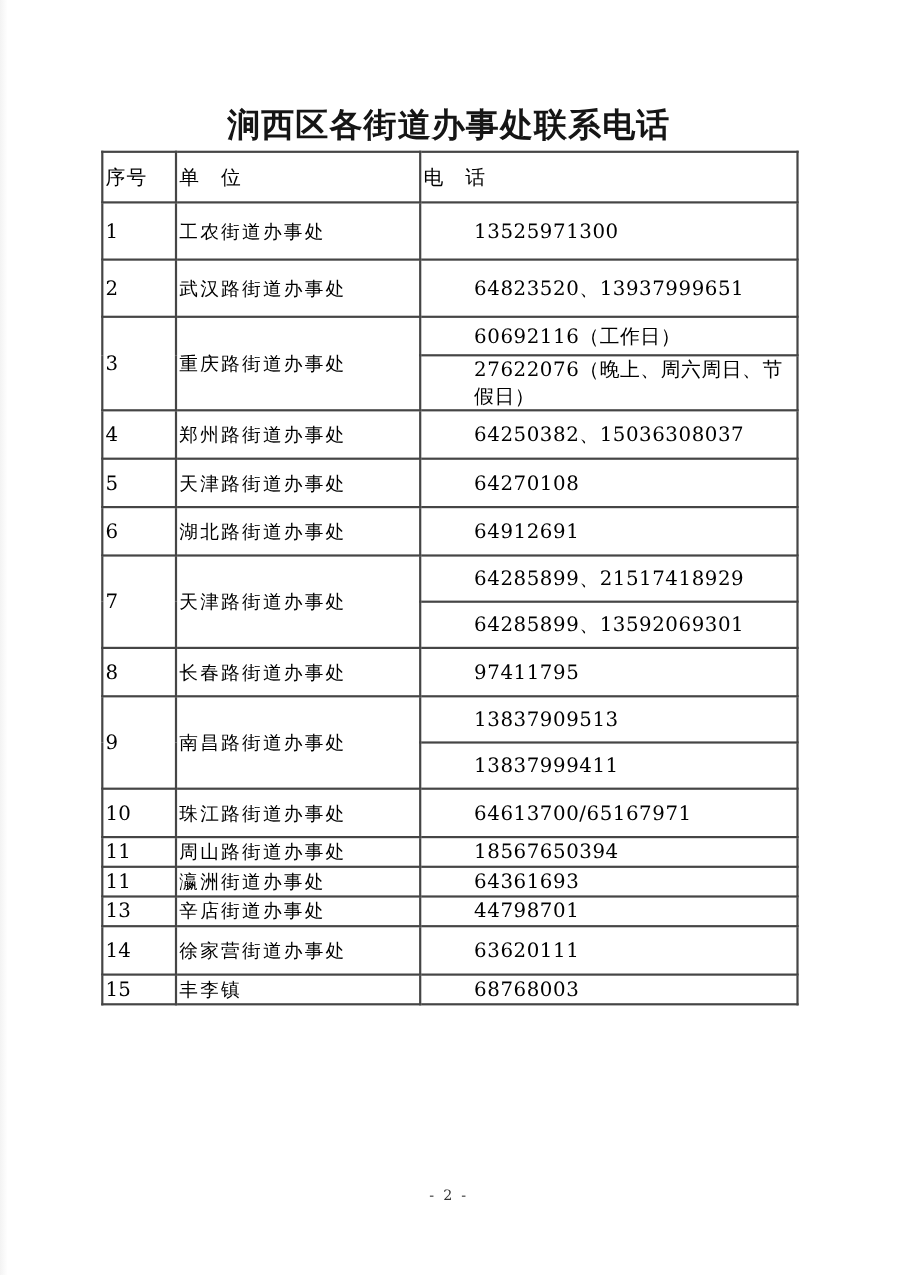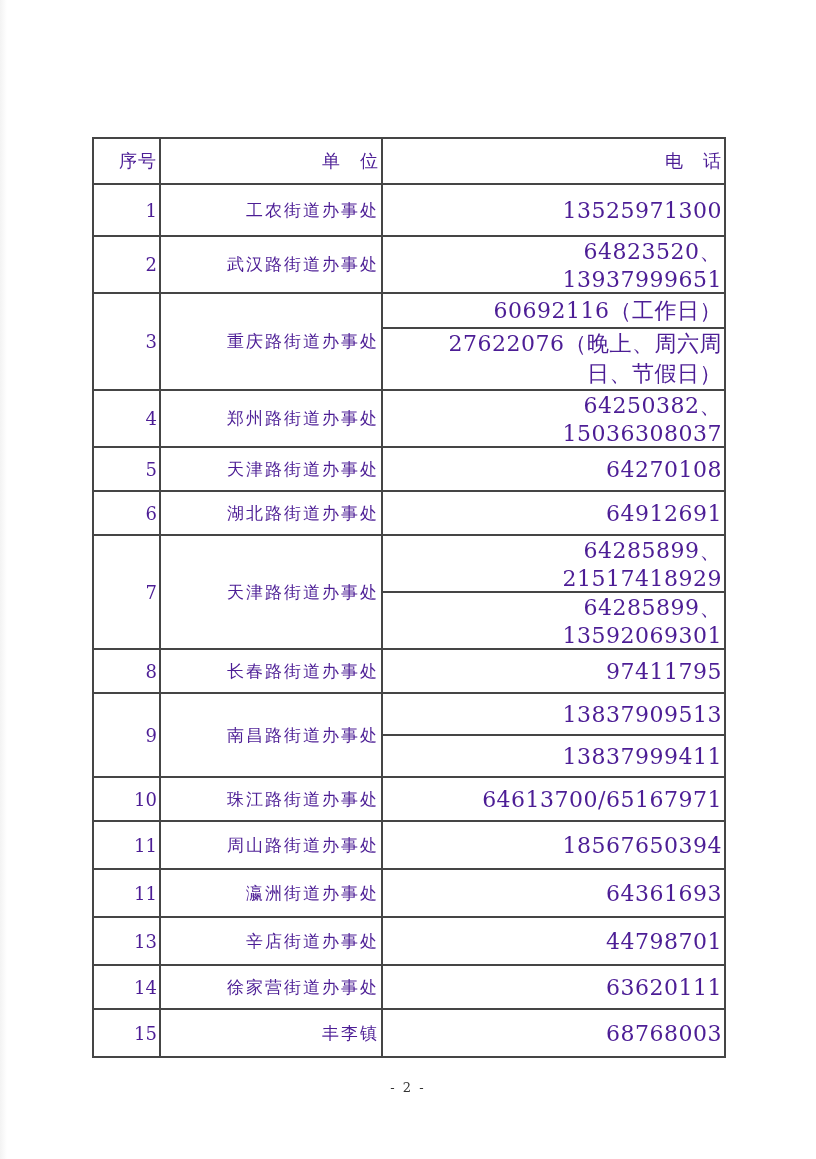--- a/index.html
+++ b/index.html
@@ -43,62 +43,63 @@
     width: 632px;
     border-collapse: collapse;
     table-layout: fixed;
   }
   .contact-table col.c1 { width: 67px; }
   .contact-table col.c2 { width: 222px; }
   .contact-table col.c3 { width: 343px; }
   .contact-table th,
   .contact-table td {
     border: 2px solid #454545;
-    text-align: right;
+    text-align: left;
     vertical-align: middle;
     padding: 0 2px;
     font-weight: 400;
     font-size: 17px;
-    color: #4c1d95;
+    color: #000000;
   }
   .contact-table thead tr { height: 46px; }
   .contact-table th { font-size: 18px; letter-spacing: 1px; }
   tr.rh-lg  { height: 52px; }
   tr.rh-md  { height: 44px; }
-  tr.rh-sm  { height: 48px; }
+  tr.rh-sm  { height: 27px; }
   tr.rh-sub3 { height: 35px; }
   tr.rh-sub  { height: 42px; }
   td.c-no {
     font-size: 18px;
   }
   td.c-unit {
     letter-spacing: 2px;
   }
   td.c-phone {
-    font-size: 22px;
+    font-size: 18px;
     letter-spacing: 0.5px;
     padding-left: 48px;
   }
   .footer {
     position: absolute;
     top: 1080px;
     left: 0;
     width: 100%;
     text-align: center;
     font-size: 13px;
     color: #333333;
     letter-spacing: 2px;
   }
 </style>
 </head>
 <body>
 
 <div class="page">
   <div class="scan-edge"></div>
 
+  <h1 class="title">涧西区各街道办事处联系电话</h1>
 
   <table class="contact-table">
     <colgroup>
         <col class="c1">
         <col class="c2">
         <col class="c3">
       </colgroup>
     <thead>
       <tr>
         <th>序号</th>

